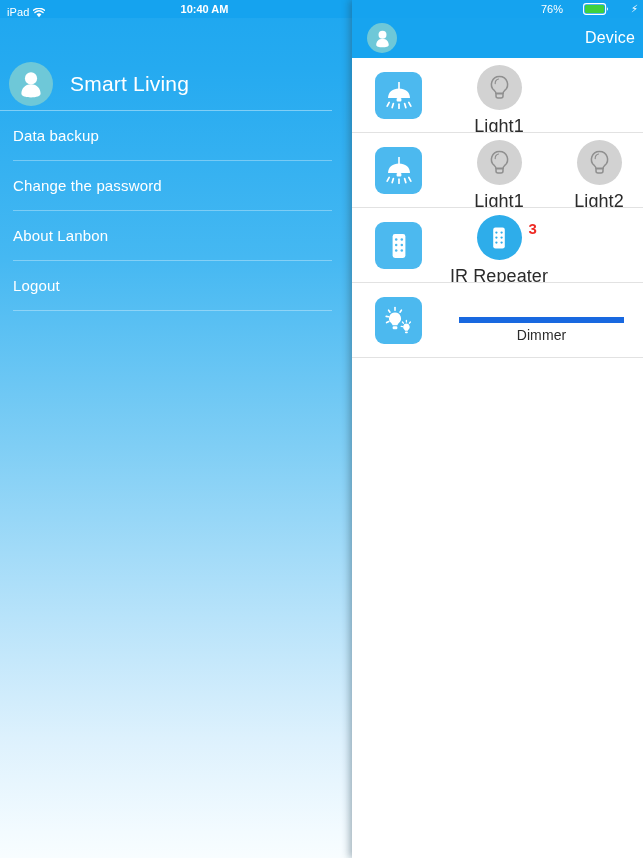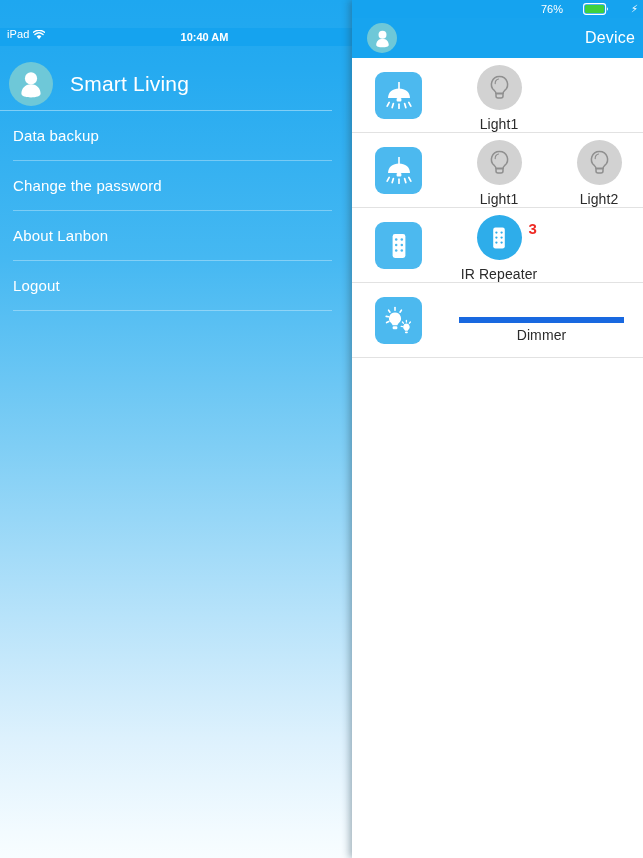--- a/index.html
+++ b/index.html
@@ -13,21 +13,21 @@
 
   
   .left-panel{
     position:absolute;left:0;top:0;width:352px;height:858px;
     background:linear-gradient(to bottom,#1ea7f0 0%,#25aaf0 8%,#45b8f2 30%,#7fcef5 52%,#b8e3fa 72%,#ddf1fd 86%,#f3fbff 97%,#f8fdff 100%);
     overflow:hidden;
   }
   .l-statusbar{
     position:absolute;left:0;top:0;width:352px;height:18px;
     background:#15a3ef;
-    display:flex;align-items:flex-start;margin-top:28px;
+    display:flex;align-items:flex-end;
   }
   .l-sb-left{
     display:flex;align-items:center;gap:4px;
     margin-left:7px;font-size:11px;color:#ffffff;letter-spacing:.1px;
   }
   .wifi-icon{display:inline-block;width:12px;height:10px;position:relative;top:1px;}
   .l-sb-time{
     position:absolute;left:0;right:0;top:0;height:18px;
     display:flex;align-items:center;justify-content:center;
     font-size:11px;color:#ffffff;font-weight:bold;
@@ -131,21 +131,21 @@
     width:100px;display:flex;flex-direction:column;align-items:center;
     padding-top:7px;position:relative;
   }
   .item-badge-wrap{position:relative;}
   .bulb-circle{
     width:45px;height:45px;border-radius:50%;background:#d2d2d2;
     display:flex;align-items:center;justify-content:center;
   }
   .bulb-circle.on{background:#2eadea;}
   .item-label{
-    margin-top:6px;font-size:14px;color:#2b2b2b;letter-spacing:.1px;
+    margin-top:6px;font-size:18px;color:#2b2b2b;letter-spacing:.1px;
     white-space:nowrap;
   }
   .badge{
     position:absolute;left:52px;top:6px;
     font-size:15px;color:#ee2a24;font-weight:bold;line-height:1;
   }
 
   
   .dimmer-wrap{
     display:flex;flex-direction:column;align-items:center;

